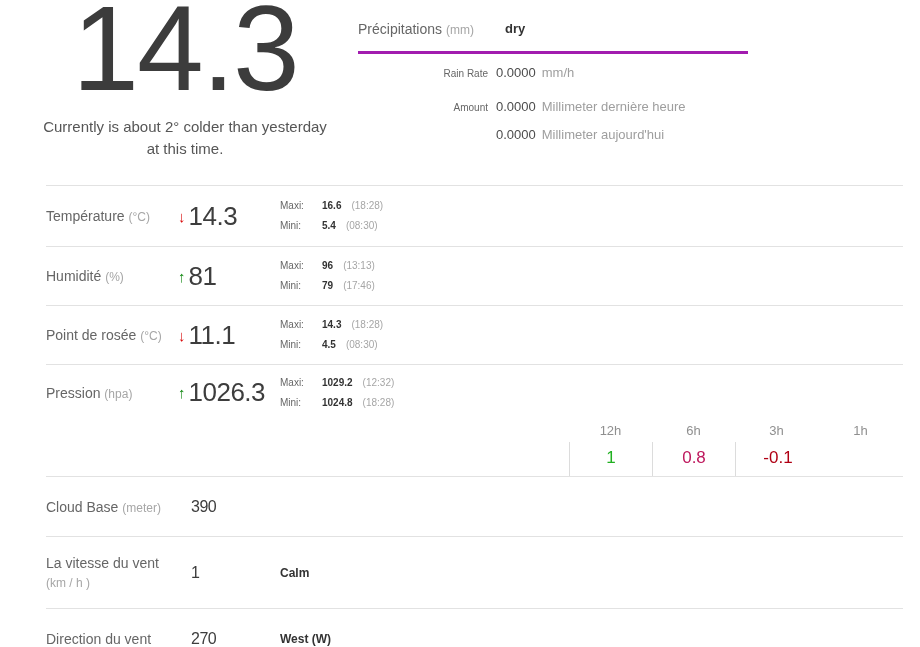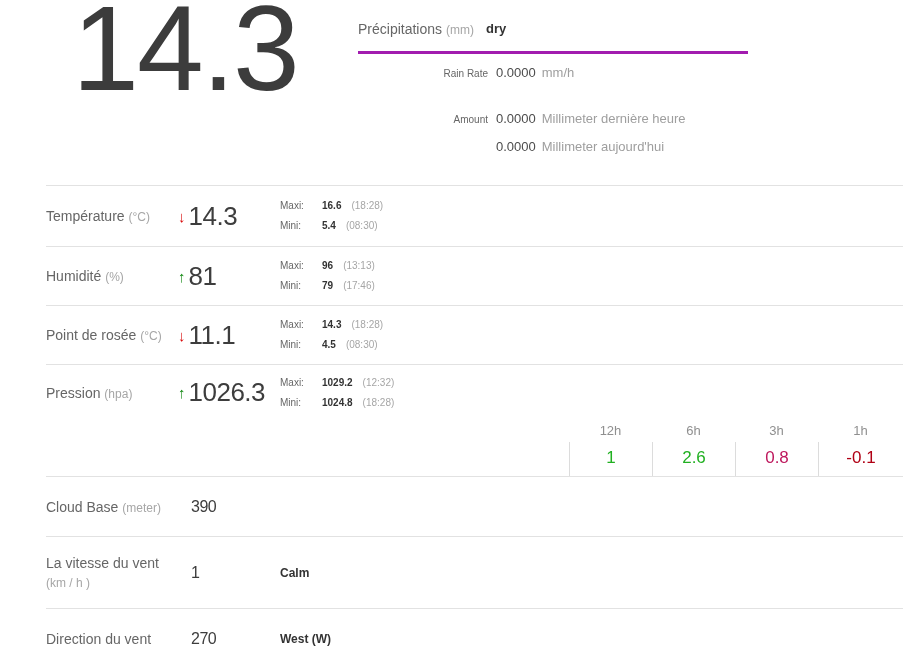--- a/index.html
+++ b/index.html
@@ -26,26 +26,26 @@
   
   .precip { position:absolute; left:358px; top:0; width:390px; }
   .precip-header {
     position:relative;
     padding:20px 0 12px 0;
     border-bottom:3px solid #a21caf;
     font-size:14px; line-height:18px; color:#666;
   }
   .precip-title-unit { font-size:12px; color:#a6a6a6; }
   .precip-status {
-    position:absolute; left:128px; top:20px;
+    position:absolute; left:147px; top:20px;
     font-size:13px; font-weight:bold; color:#333;
   }
   .precip-row { display:flex; align-items:baseline; line-height:16px; }
   .precip-row.r1 { margin-top:11px; }
-  .precip-row.r2 { margin-top:29px; }
+  .precip-row.r2 { margin-top:17px; }
   .precip-row.r3 { margin-top:11px; }
   .precip-label { width:130px; text-align:right; font-size:10px; color:#666; flex:none; }
   .precip-value { margin-left:8px; font-size:13px; color:#4c4c4c; }
   .precip-suffix { margin-left:6px; font-size:13px; color:#9e9e9e; }
 
   
   .table { position:absolute; left:46px; top:185px; width:857px; }
   .row { border-top:1px solid #e2e2e2; }
   .metric-row { display:grid; grid-template-columns:132px 102px 1fr; align-items:center; }
   .h61 { height:61px; } .h59 { height:59px; } .h60 { height:60px; } .h72 { height:72px; }
@@ -86,20 +86,24 @@
   .simple-value { font-size:16px; color:#3d3d3d; padding-left:13px; letter-spacing:-0.5px; }
   .simple-text { font-size:12px; font-weight:bold; color:#333; }
 </style>
 </head>
 <body>
 
 <div class="page">
 
   <div class="hero">
     <div class="hero-value">14.3</div>
+    <div class="hero-note">
+      <div>Currently is about 2° colder than yesterday</div>
+      <div>at this time.</div>
+    </div>
   </div>
 
   <div class="precip">
     <div class="precip-header">
       <span>Précipitations</span>
       <span class="precip-title-unit">(mm)</span>
       <span class="precip-status">dry</span>
     </div>
     <div class="precip-row r1">
       <span class="precip-label">Rain Rate</span>
@@ -214,21 +218,20 @@
       </div>
       <div class="trend-table">
         <div class="trend-head">
           <div class="th">12h</div>
           <div class="th">6h</div>
           <div class="th">3h</div>
           <div class="th">1h</div>
         </div>
         <div class="trend-vals">
           <div class="td" style="color:#21b021">1</div>
-          <div class="td" style="color:#21b021">2.6</div>
           <div class="td" style="color:#be185d">0.8</div>
           <div class="td" style="color:#b00014">-0.1</div>
         </div>
       </div>
     </div>
 
     <div class="row simple-row h60">
       <div class="cell-label">
         <span>Cloud Base</span>
         <span class="unit">(meter)</span>

